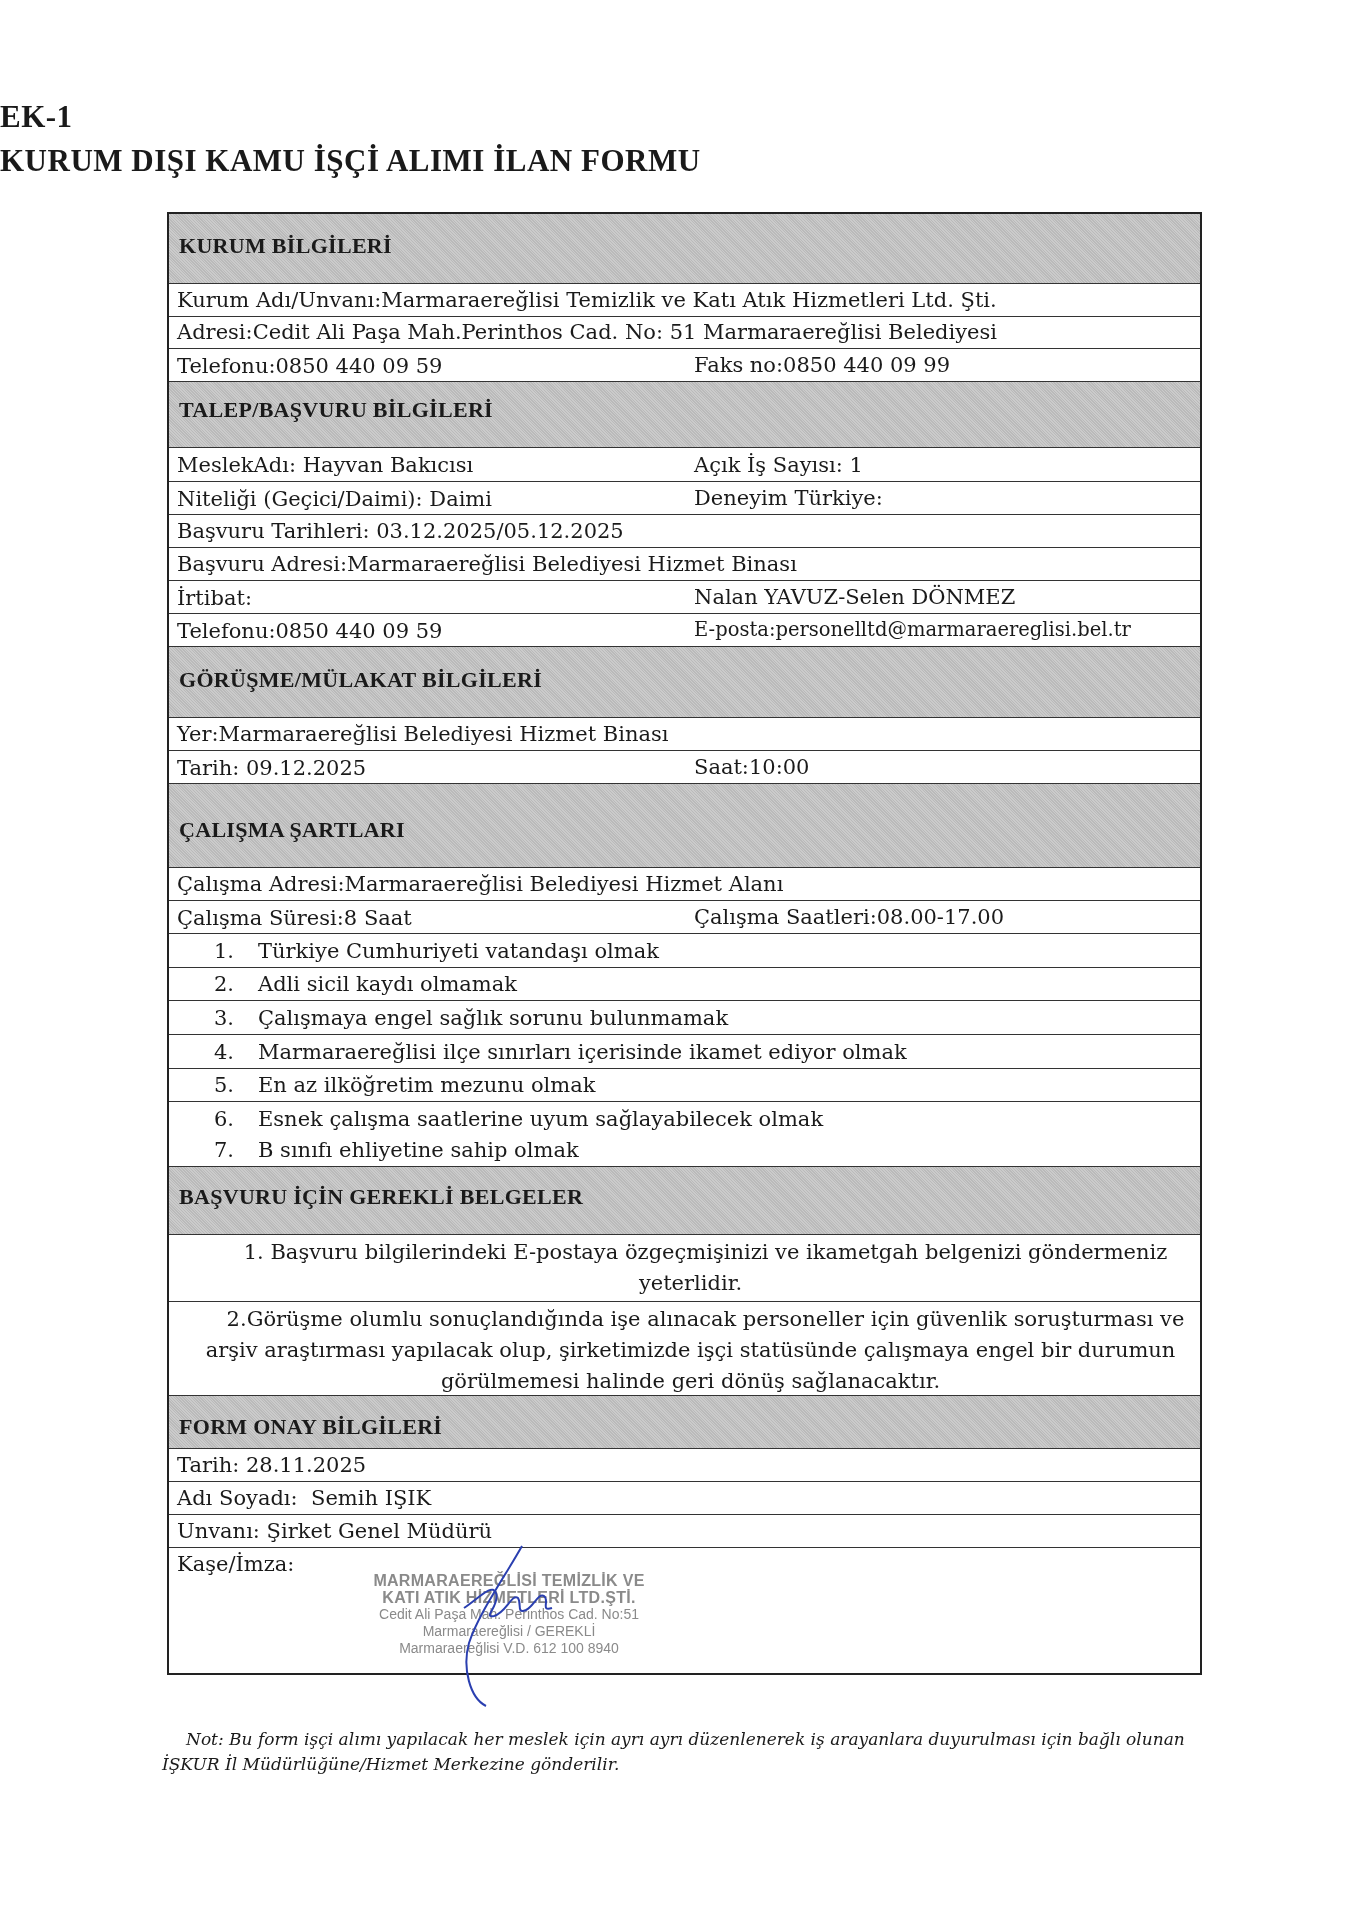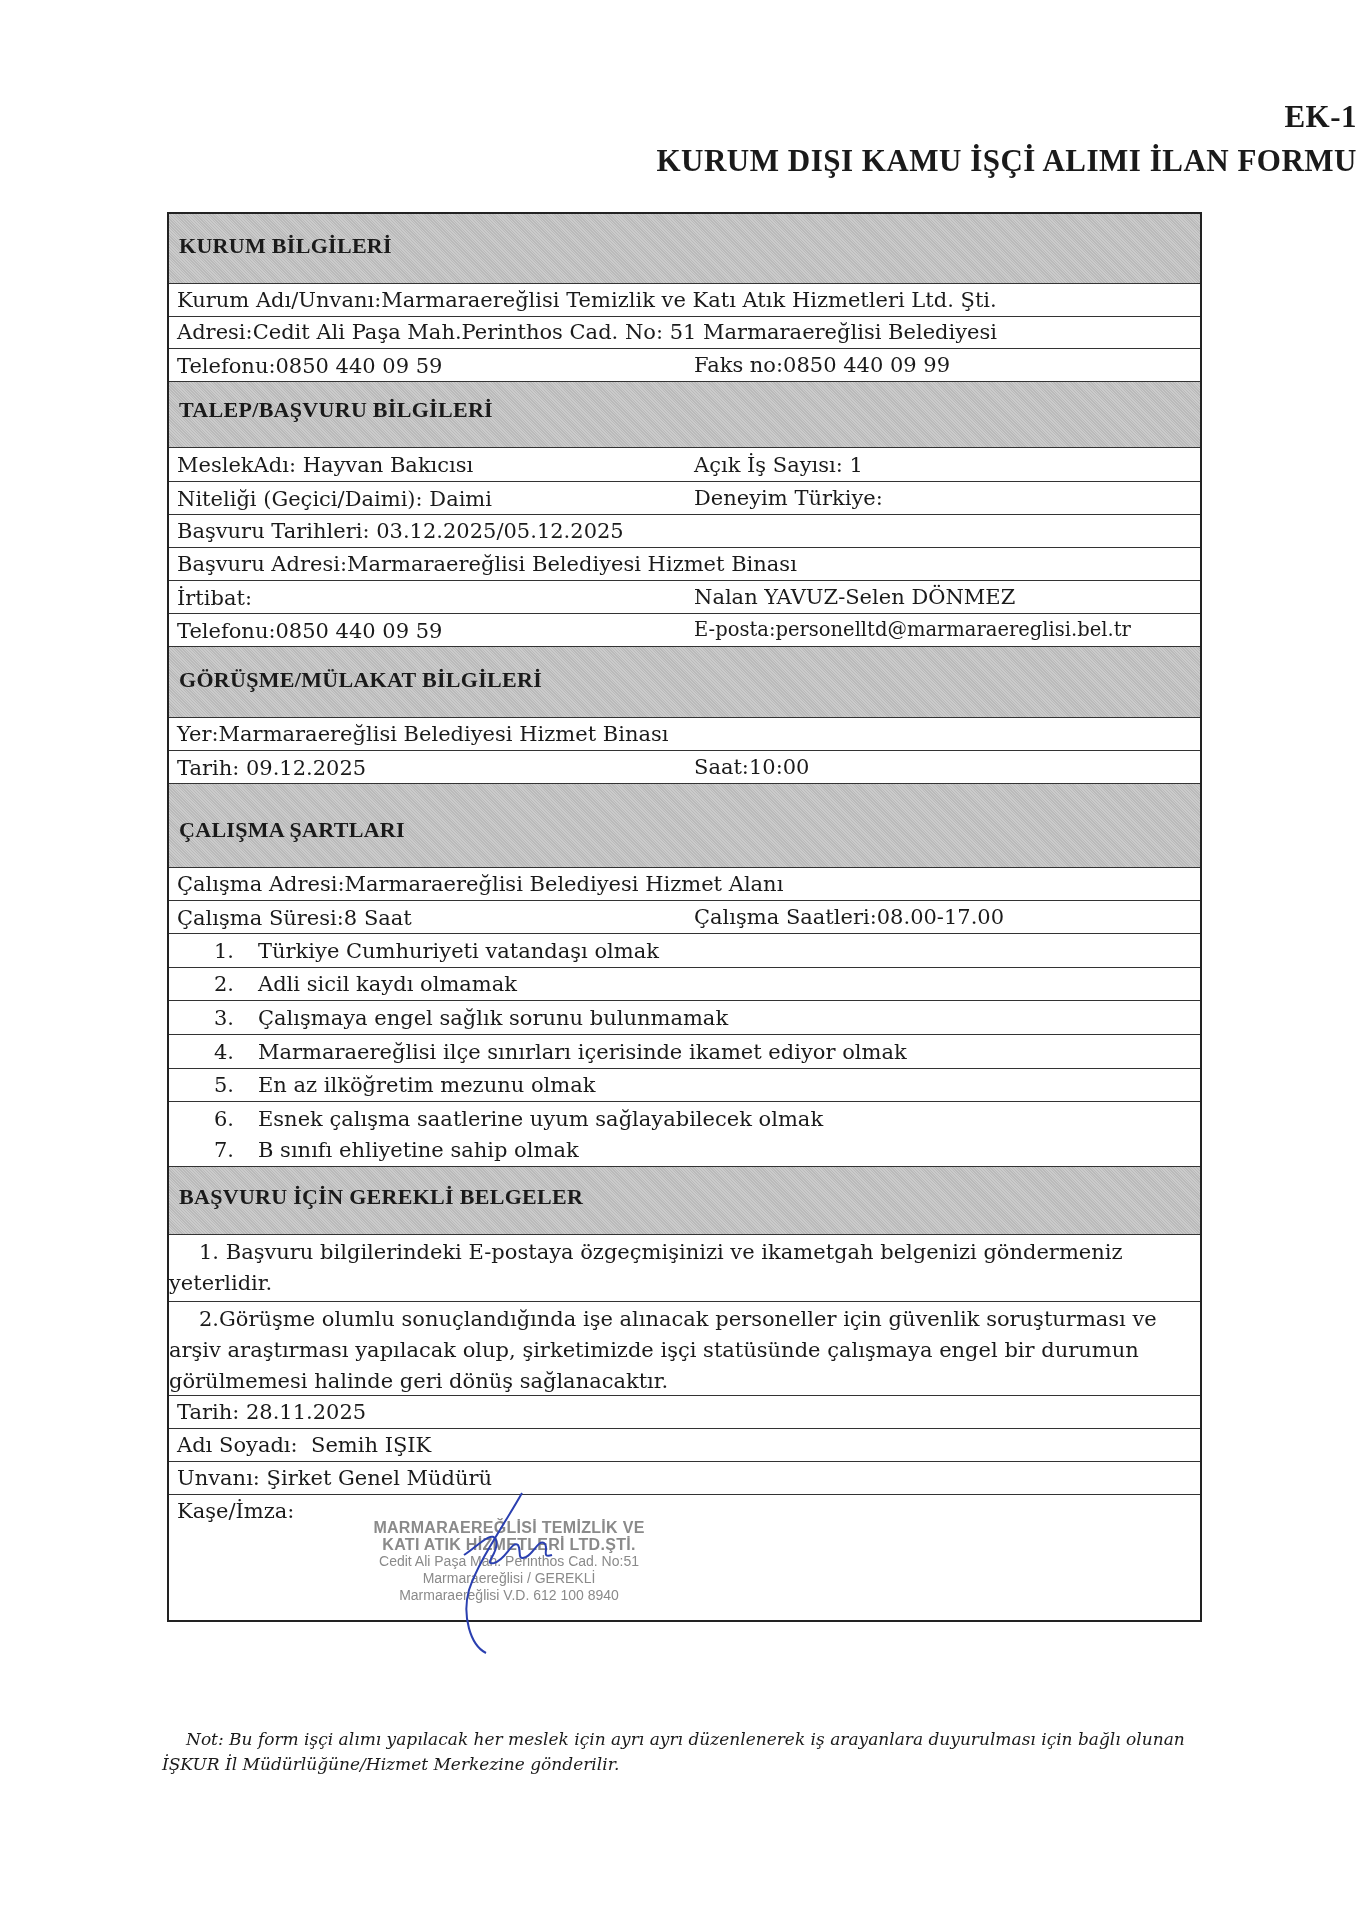--- a/index.html
+++ b/index.html
@@ -1,21 +1,21 @@
 <!DOCTYPE html>
 <html><head>
 <meta charset="utf-8">
 <style>
   html, body { margin: 0; padding: 0; }
   body {
     width: 1357px; height: 1920px; background: #ffffff; position: relative;
     font-family: "DejaVu Serif", "Liberation Serif", serif; color: #1a1a1a;
     overflow: hidden;
   }
-  .title-block { position: absolute; left: 0; width: 1357px; top: 95px; text-align: right; }
+  .title-block { position: absolute; left: 0; width: 1357px; top: 95px; text-align: left; }
   .title-ek { font-family: "Liberation Serif", serif; font-weight: bold; font-size: 31px; letter-spacing: 0.5px; line-height: 44px; }
   .title-main { font-family: "Liberation Serif", serif; font-weight: bold; font-size: 31px; letter-spacing: 0.5px; line-height: 44px; }
 
   .form-table {
     position: absolute; left: 167px; top: 212px; width: 1035px;
     border: 2px solid #222; box-sizing: border-box;
   }
   .row { display: flex; border-bottom: 1.5px solid #333; box-sizing: border-box; align-items: stretch; }
   .row:last-child { border-bottom: none; }
   .section-head {
@@ -30,21 +30,21 @@
   .cell {
     font-size: 21px; line-height: 32px; padding: 0 8px 0 8px; box-sizing: border-box; white-space: nowrap;
     display: flex; align-items: flex-end;
   }
   .cell.left { width: 517px; border-right: 1.5px solid #333; margin-top: 33px; }
   .cell.right { flex: 1; }
   .cell.full { flex: 1; }
   .cell.small { font-size: 19.5px; }
   .list-cell { padding-left: 45px; }
   .list-num { display: inline-block; width: 44px; }
-  .para-cell { display: block; white-space: normal; font-size: 21px; line-height: 31px; padding: 2px 8px 2px 0; }
+  .para-cell { display: block; white-space: normal; font-size: 21px; line-height: 31px; padding: 2px 8px 2px 20px; text-align: center; }
   .para-cell .indent { display: inline-block; width: 30px; }
   .stamp-row { height: 125px; position: relative; }
   .stamp-label { position: absolute; left: 8px; top: 0px; font-size: 21px; line-height: 32px; }
   .stamp {
     position: absolute; left: 175px; top: 24px; width: 330px; text-align: center;
     font-family: "Liberation Sans", sans-serif; color: #8a8a8a; line-height: 17px;
   }
   .stamp .s1 { font-weight: bold; font-size: 16px; letter-spacing: 0.3px; }
   .stamp .s2 { font-size: 14px; }
   .signature { position: absolute; left: 265px; top: -10px; width: 130px; height: 170px; }
@@ -173,20 +173,23 @@
   <div class="row section-head" style="height:68px">
     <span>BAŞVURU İÇİN GEREKLİ BELGELER</span>
   </div>
   <div class="row" style="height:67px">
     <div class="cell full para-cell"><span class="indent"></span><span>1. Başvuru bilgilerindeki E-postaya özgeçmişinizi ve ikametgah belgenizi göndermeniz yeterlidir.</span></div>
   </div>
   <div class="row" style="height:94px">
     <div class="cell full para-cell"><span class="indent"></span><span>2.Görüşme olumlu sonuçlandığında işe alınacak personeller için güvenlik soruşturması ve arşiv araştırması yapılacak olup, şirketimizde işçi statüsünde çalışmaya engel bir durumun görülmemesi halinde geri dönüş sağlanacaktır.</span></div>
   </div>
 
+  <div class="row section-head" style="height:53px; padding-bottom:8px">
+    <span>FORM ONAY BİLGİLERİ</span>
+  </div>
   <div class="row" style="height:33px">
     <div class="cell full">Tarih: 28.11.2025</div>
   </div>
   <div class="row" style="height:33px">
     <div class="cell full" style="white-space:pre">Adı Soyadı:  Semih IŞIK</div>
   </div>
   <div class="row" style="height:33px">
     <div class="cell full">Unvanı: Şirket Genel Müdürü</div>
   </div>
   <div class="row stamp-row">

